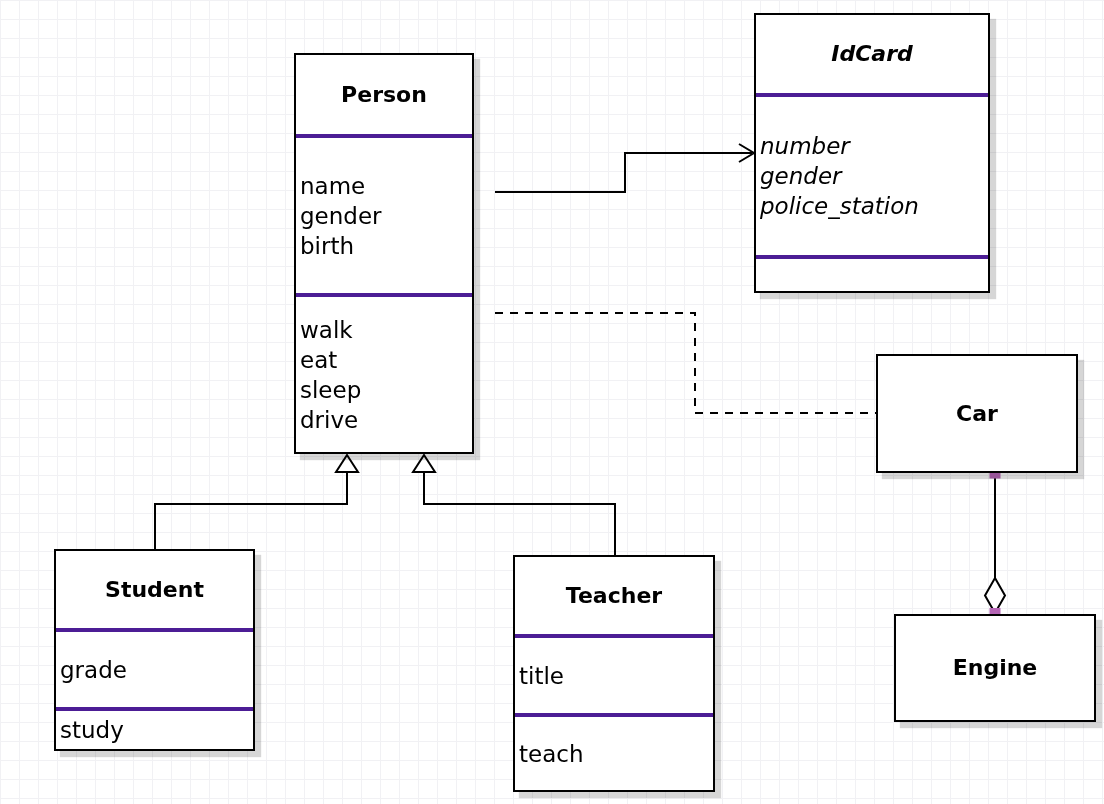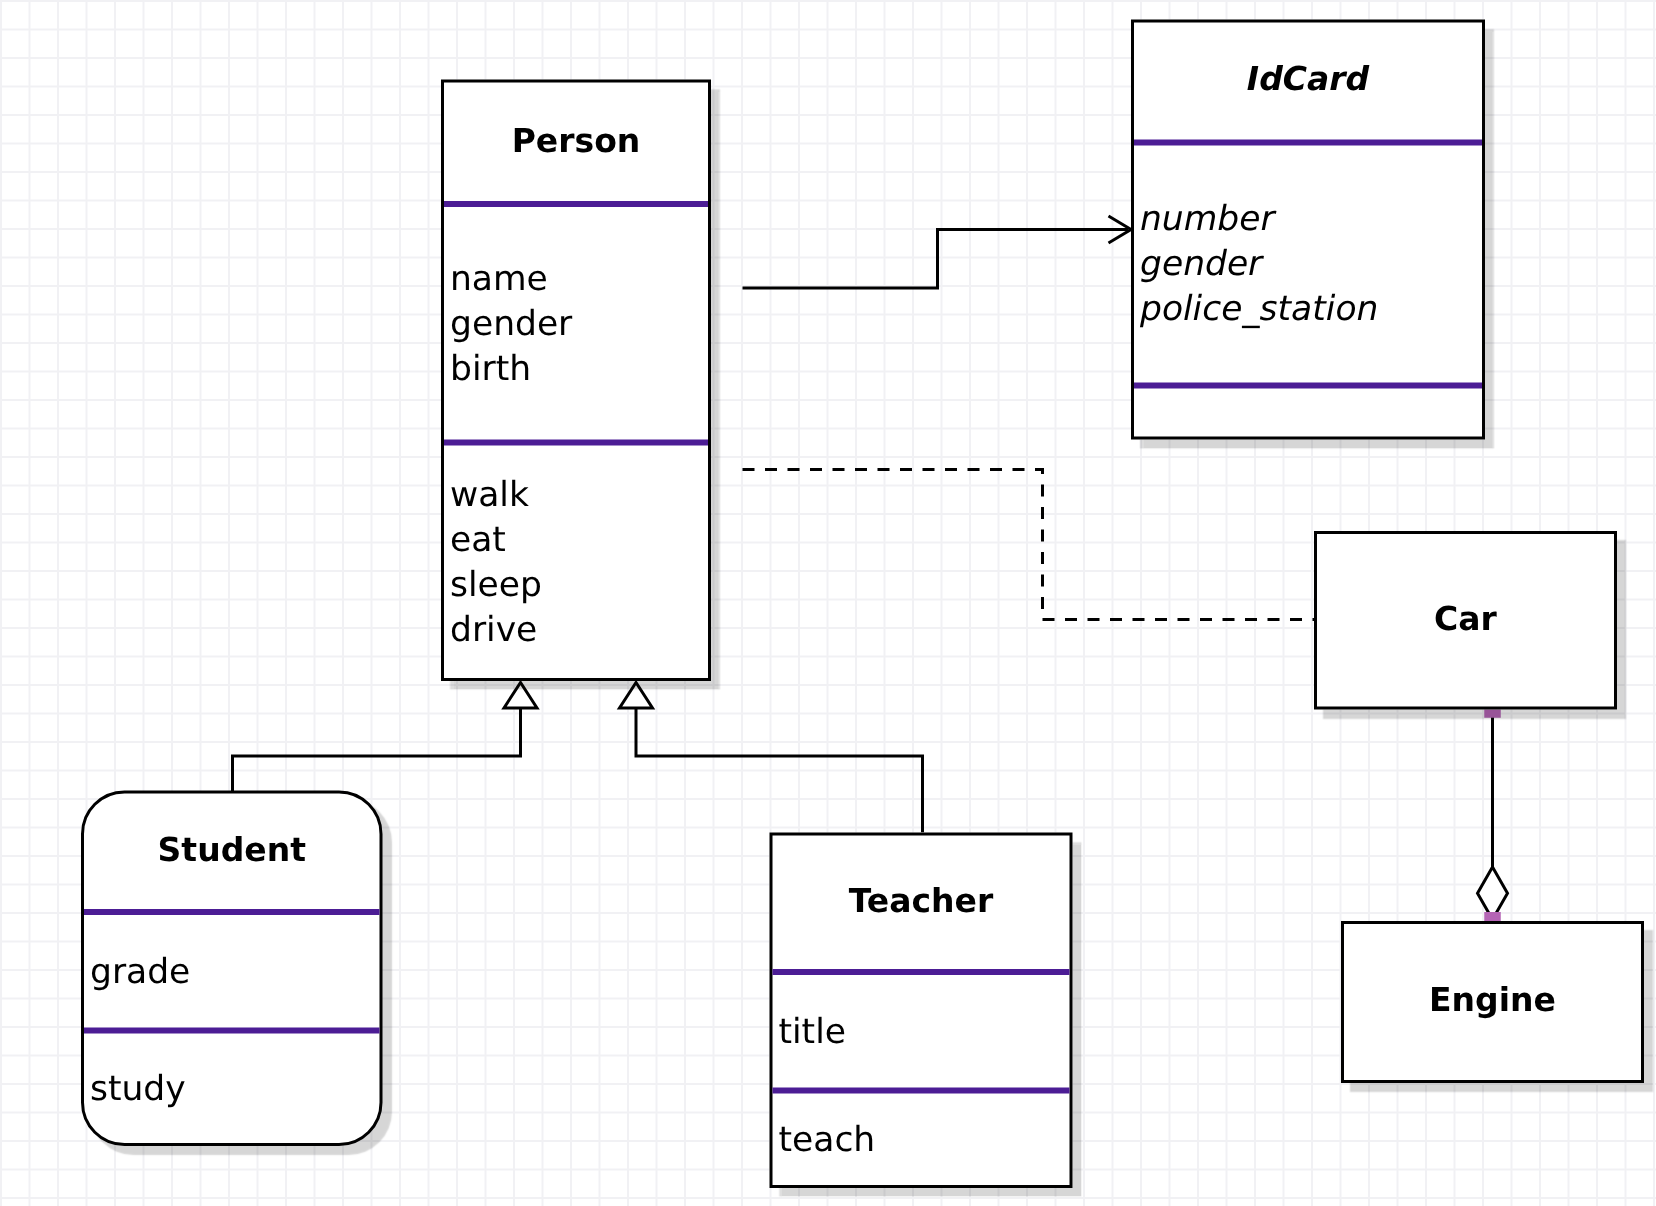--- a/index.html
+++ b/index.html
@@ -104,34 +104,34 @@
       <div>Car</div>
     </div>
   </div>
 
   <div class="uml-class" style="left:894px;top:614px;width:202px;height:108px;">
     <div class="compartment title grow">
       <div>Engine</div>
     </div>
   </div>
 
-  <div class="uml-class" style="left:54px;top:527px;width:201px;height:237px;border-radius:29px;">
+  <div class="uml-class" style="left:54px;top:549px;width:201px;height:202px;">
     <div class="compartment title" style="height:77px;">
       <div>Student</div>
     </div>
     <div class="compartment" style="height:79px;">
       <div class="member">grade</div>
     </div>
     <div class="compartment grow">
       <div class="member">study</div>
     </div>
   </div>
 
   <div class="uml-class" style="left:513px;top:555px;width:202px;height:237px;">
-    <div class="compartment title" style="height:89px;">
+    <div class="compartment title" style="height:77px;">
       <div>Teacher</div>
     </div>
     <div class="compartment" style="height:79px;">
       <div class="member">title</div>
     </div>
     <div class="compartment grow">
       <div class="member">teach</div>
     </div>
   </div>
 

